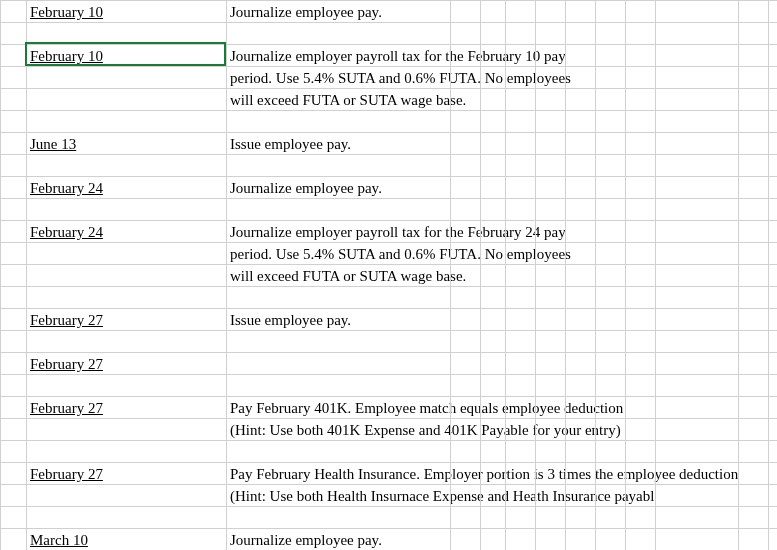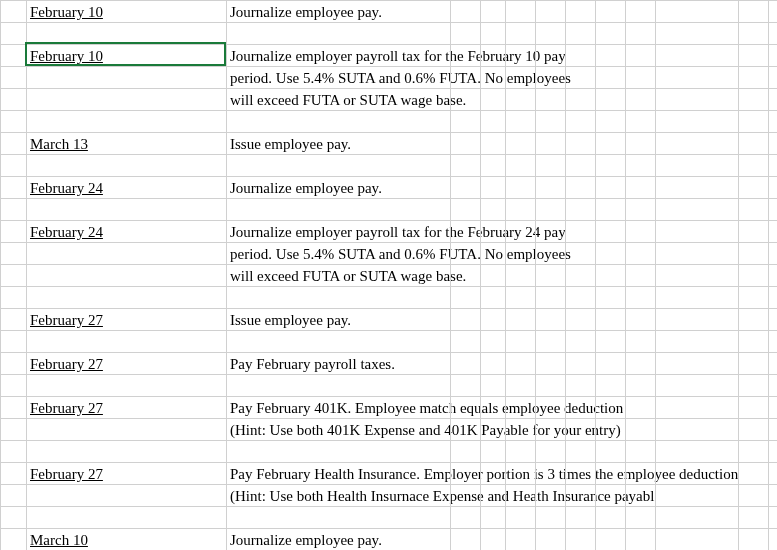--- a/index.html
+++ b/index.html
@@ -60,32 +60,31 @@
 </head>
 <body>
 
 <div class="grid" id="grid">
     <div class="cell col-date" style="top: 1px;">February 10</div>
     <div class="cell col-desc" style="top: 1px;">Journalize employee pay.</div>
     <div class="cell col-date" style="top: 45px;">February 10</div>
     <div class="cell col-desc" style="top: 45px;">Journalize employer payroll tax for the February 10 pay</div>
     <div class="cell col-desc" style="top: 67px;">period. Use 5.4% SUTA and 0.6% FUTA. No employees</div>
     <div class="cell col-desc" style="top: 89px;">will exceed FUTA or SUTA wage base.</div>
-    <div class="cell col-date" style="top: 133px;">March 13</div>
+    <div class="cell col-date" style="top: 133px;">June 13</div>
     <div class="cell col-desc" style="top: 133px;">Issue employee pay.</div>
     <div class="cell col-date" style="top: 177px;">February 24</div>
     <div class="cell col-desc" style="top: 177px;">Journalize employee pay.</div>
     <div class="cell col-date" style="top: 221px;">February 24</div>
     <div class="cell col-desc" style="top: 221px;">Journalize employer payroll tax for the February 24 pay</div>
     <div class="cell col-desc" style="top: 243px;">period. Use 5.4% SUTA and 0.6% FUTA. No employees</div>
     <div class="cell col-desc" style="top: 265px;">will exceed FUTA or SUTA wage base.</div>
     <div class="cell col-date" style="top: 309px;">February 27</div>
     <div class="cell col-desc" style="top: 309px;">Issue employee pay.</div>
     <div class="cell col-date" style="top: 353px;">February 27</div>
-    <div class="cell col-desc" style="top: 353px;">Pay February payroll taxes.</div>
     <div class="cell col-date" style="top: 397px;">February 27</div>
     <div class="cell col-desc" style="top: 397px;">Pay February 401K. Employee match equals employee deduction</div>
     <div class="cell col-desc" style="top: 419px;">(Hint: Use both 401K Expense and 401K Payable for your entry)</div>
     <div class="cell col-date" style="top: 463px;">February 27</div>
     <div class="cell col-desc" style="top: 463px;">Pay February Health Insurance. Employer portion is 3 times the employee deduction</div>
     <div class="cell col-desc" style="top: 485px;">(Hint: Use both Health Insurnace Expense and Heath Insurance payabl</div>
     <div class="cell col-date" style="top: 529px;">March 10</div>
     <div class="cell col-desc" style="top: 529px;">Journalize employee pay.</div>
     <div class="hline" style="top: 0px;"></div>
     <div class="hline" style="top: 22px;"></div>

